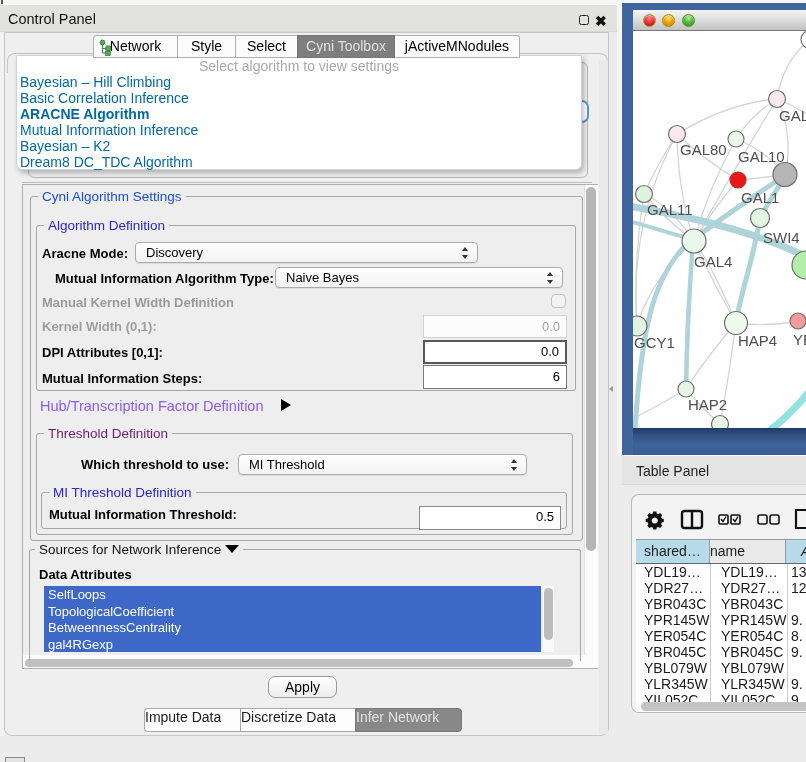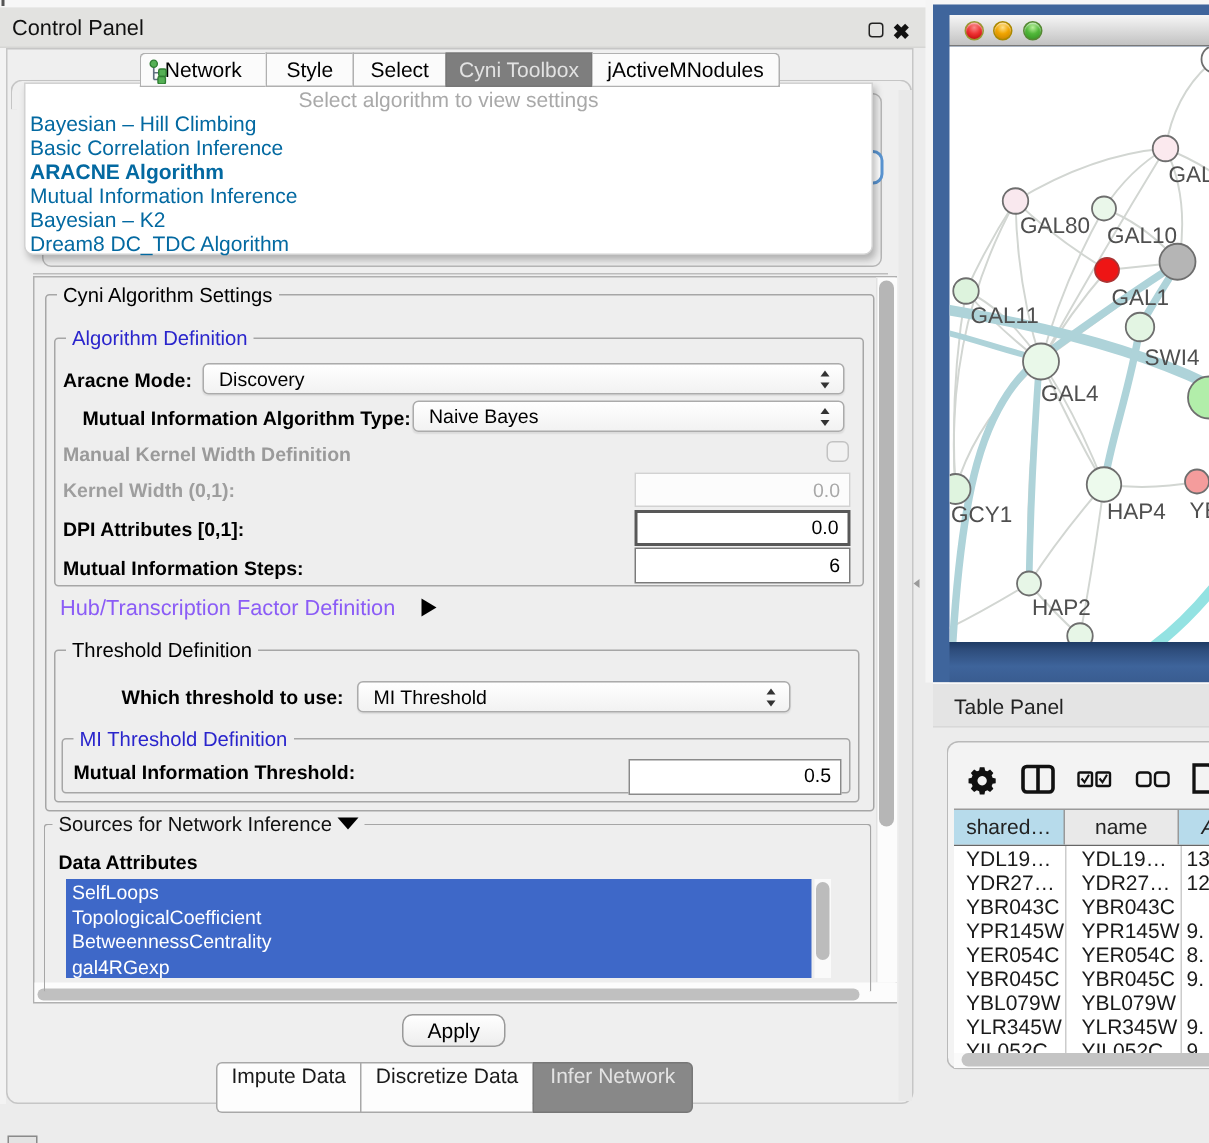--- a/index.html
+++ b/index.html
@@ -39,48 +39,48 @@
 <div class="abs" style="left:22px;top:184px;width:576px;height:485px;border:1px solid #b0b0b0;background:#eeeeee;"></div>
 <div class="abs" style="left:599px;top:60px;width:9px;height:674px;background:#e9e9e9;"></div>
 
 <div class="abs" style="left:584px;top:185px;width:13.5px;height:470px;background:#fcfcfc;border-left:1px solid #e2e2e2;"></div>
 <div class="abs" style="left:585.5px;top:187px;width:10px;height:364px;background:#b6b6b6;border-radius:5px;"></div>
 
 <div class="abs" style="left:23px;top:655px;width:574.5px;height:13px;background:#fcfcfc;"></div>
 <div class="abs" style="left:25px;top:658.5px;width:548px;height:8px;background:#c0c0c0;border-radius:4px;"></div>
 
 <div class="groupbox" style="left:30px;top:196px;width:553px;height:345px;"></div>
-<div class="grouplbl" style="left:38px;top:190px;color:#000000;">Cyni Algorithm Settings</div>
+<div class="grouplbl" style="left:38px;top:190px;color:#1d4ed8;">Cyni Algorithm Settings</div>
 
 <div class="groupbox" style="left:36px;top:225px;width:540px;height:166px;"></div>
 <div class="grouplbl" style="left:44px;top:219px;color:#2a25cc;">Algorithm Definition</div>
 
 <div class="abs bold" style="left:42px;top:246px;">Aracne Mode:</div>
-<div class="combo" style="left:135px;top:242px;width:428px;height:21px;">Discovery<span class="arr"></span></div>
+<div class="combo" style="left:135px;top:242px;width:343px;height:21px;">Discovery<span class="arr"></span></div>
 
 <div class="abs bold" style="left:42px;top:271px;margin-left:13px;">Mutual Information Algorithm Type:</div>
 <div class="combo" style="left:275px;top:267px;width:288px;height:21px;">Naive Bayes<span class="arr"></span></div>
 
 <div class="abs bold" style="left:42px;top:295px;color:#9a9a9a;">Manual Kernel Width Definition</div>
 <div class="abs" style="left:551px;top:294px;width:15px;height:14px;background:#f2f2f2;border:1px solid #c2c2c2;border-radius:4px;"></div>
 
 <div class="abs bold" style="left:42px;top:319px;color:#9e9e9e;">Kernel Width (0,1):</div>
 <div class="field" style="left:423px;top:315px;width:144px;height:23px;background:#fcfcfc;border:1px solid #d2d2d2;color:#a8a8a8;line-height:21px;">0.0</div>
 
 <div class="abs bold" style="left:42px;top:345px;">DPI Attributes [0,1]:</div>
 <div class="field" style="left:423px;top:340px;width:144px;height:24px;border:2px solid #585858;line-height:20px;">0.0</div>
 
 <div class="abs bold" style="left:42px;top:371px;">Mutual Information Steps:</div>
 <div class="field" style="left:423px;top:365px;width:144px;height:24px;border:1.5px solid #7a7a7a;line-height:21px;">6</div>
 
 <div class="abs" style="left:40px;top:398px;font-size:14.5px;color:#8b5cf6;">Hub/Transcription Factor Definition</div>
 <div class="abs" style="left:281px;top:399px;width:0;height:0;border-top:6.5px solid transparent;border-bottom:6.5px solid transparent;border-left:10px solid #000;"></div>
 
 <div class="groupbox" style="left:36px;top:433px;width:537px;height:102px;"></div>
-<div class="grouplbl" style="left:44px;top:427px;color:#000000;">Threshold Definition</div>
+<div class="grouplbl" style="left:44px;top:427px;color:#701a75;">Threshold Definition</div>
 
 <div class="abs bold" style="left:81px;top:457px;">Which threshold to use:</div>
 <div class="combo" style="left:238px;top:454px;width:289px;height:21px;">MI Threshold<span class="arr"></span></div>
 
 <div class="groupbox" style="left:41px;top:492px;width:526px;height:37px;"></div>
 <div class="grouplbl" style="left:49px;top:486px;color:#2a25cc;">MI Threshold Definition</div>
 
 <div class="abs bold" style="left:49px;top:507px;">Mutual Information Threshold:</div>
 <div class="field" style="left:419px;top:506px;width:142px;height:23.5px;border:1.5px solid #8a8a8a;line-height:20.5px;">0.5</div>
 
@@ -90,21 +90,21 @@
 <div class="abs bold" style="left:39px;top:567px;">Data Attributes</div>
 
 <div class="abs" style="left:44px;top:586px;width:497px;height:66px;background:#3e68c8;color:#fff;font-size:13px;line-height:16.5px;padding:1px 0 0 4px;">
 SelfLoops<br>TopologicalCoefficient<br>BetweennessCentrality<br>gal4RGexp
 </div>
 <div class="abs" style="left:543px;top:586px;width:11px;height:66px;background:#fafafa;"></div>
 <div class="abs" style="left:544px;top:588px;width:9px;height:52px;background:#bcbcbc;border-radius:5px;"></div>
 
 <div class="abs" style="left:268px;top:676px;width:69px;height:22px;background:linear-gradient(#ffffff,#ededed);border:1px solid #9a9a9a;border-radius:7px;text-align:center;line-height:20px;font-size:14px;">Apply</div>
 
-<div class="abs" style="left:144px;top:708px;height:34px;display:flex;font-size:14px;text-align:center;">
+<div class="abs" style="left:144px;top:708px;height:24px;display:flex;font-size:14px;">
   <div style="width:96px;background:#fdfdfd;border:1px solid #a8a8a8;border-right:none;border-radius:4px 0 0 4px;line-height:16px;color:#1a1a1a;">Impute Data</div>
   <div style="width:115px;background:#fdfdfd;border:1px solid #a8a8a8;border-right:none;line-height:16px;color:#1a1a1a;">Discretize Data</div>
   <div style="width:107px;background:#888888;border:1px solid #777;border-radius:0 4px 4px 0;line-height:16px;color:#e3e3e3;">Infer Network</div>
 </div>
 
 <div class="abs" style="left:93px;top:35px;height:23px;display:flex;z-index:10;font-size:14px;text-align:center;">
   <div style="width:84px;background:#fbfbfb;border:1px solid #b0b0b0;border-right:none;border-radius:4px 0 0 0;line-height:21px;position:relative;">
     <svg style="position:absolute;left:5px;top:3px;" width="16" height="17" viewBox="0 0 16 17">
         <path d="M3.5 5 V14 M3.5 9.5 H7.5 M3.5 14 H7.5" stroke="#607080" stroke-width="1.1" fill="none"></path>
         <circle cx="3.5" cy="3.5" r="2.4" fill="#55b055" stroke="#2e7d32" stroke-width="0.9"></circle>
@@ -241,21 +241,21 @@
     </g>
     <g fill="none" stroke="#111" stroke-width="1.6">
       <rect x="126" y="11" width="9" height="9" rx="2"></rect>
       <rect x="138" y="11" width="9" height="9" rx="2"></rect>
     </g>
     <path d="M164 6 h10 l4 4 v14 h-14 z" fill="none" stroke="#111" stroke-width="2.2"></path>
   </svg>
 
   <div class="abs" style="left:4px;top:43.5px;width:175px;height:25px;border-top:1px solid #9a9a9a;border-bottom:1.5px solid #666;display:flex;font-size:14px;color:#222;">
     <div style="width:74px;background:#b7dbeb;border-right:1px solid #999;text-align:center;line-height:23px;">shared…</div>
-    <div style="width:76px;background:#e9e9e9;border-right:1px solid #999;text-align:center;line-height:23px;">name</div>
+    <div style="width:76px;background:#e9e9e9;border-right:1px solid #999;line-height:23px;">name</div>
     <div style="flex:1;background:#b7dbeb;line-height:23px;font-style:italic;padding-left:15px;">A</div>
   </div>
 
   <div class="abs" style="left:4px;top:68.5px;width:175px;height:138px;background:#fff;overflow:hidden;font-size:14px;color:#1a1a1a;">
     <div style="position:absolute;left:74px;top:0;width:1px;height:138px;background:#ccc;"></div>
     <div style="position:absolute;left:151px;top:0;width:1px;height:138px;background:#ccc;"></div>
     <div style="line-height:16px;">
       <div style="display:flex;">
           <span style="width:74px;padding-left:8px;">YDL19…</span>
           <span style="width:77px;padding-left:11px;">YDL19…</span>

